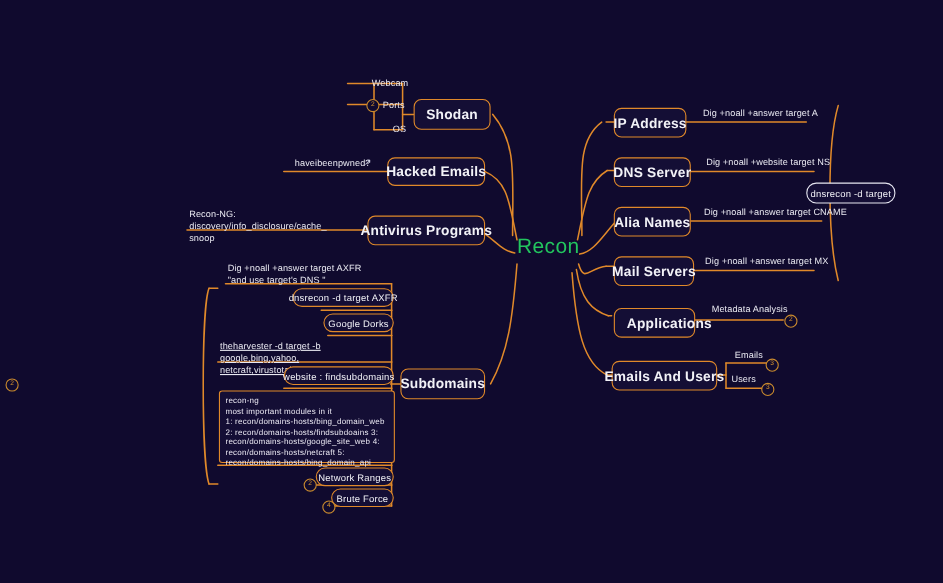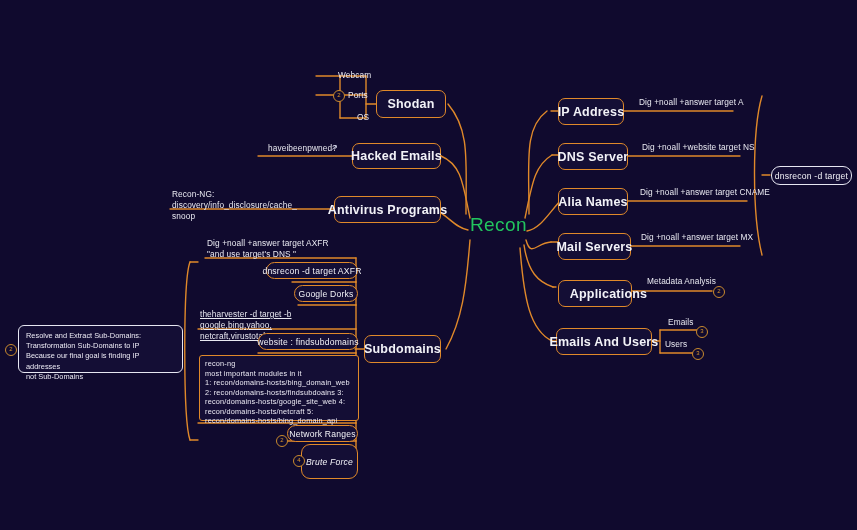--- a/index.html
+++ b/index.html
@@ -198,27 +198,23 @@
 most important modules in it
 1: recon/domains-hosts/bing_domain_web
 2: recon/domains-hosts/findsubdoains 3:
 recon/domains-hosts/google_site_web 4:
 recon/domains-hosts/netcraft            5:
 recon/domains-hosts/bing_domain_api</div>
 
   <div class="node light" style="left:287px;top:425px;width:71px;height:17px;border-color:#e0892a;">Network Ranges</div>
   <div class="badge" style="left:276px;top:435px;">2</div>
 
-  <div class="node light" style="left:301px;top:444px;width:57px;height:35px;border-color:#e0892a;font-style:italic;">Brute Force</div>
+  <div class="node light" style="left:301px;top:444px;width:57px;height:17px;border-color:#e0892a;">Brute Force</div>
   <div class="badge" style="left:293px;top:455px;">4</div>
 
-  <div class="note" style="left:18px;top:325px;width:165px;height:48px;">Resolve and Extract Sub-Domains:
-Transformation Sub-Domains to IP
-Because our final goal is finding IP addresses
-not Sub-Domains</div>
   <div class="badge" style="left:5px;top:344px;">2</div>
 
   <div class="node main" style="left:558px;top:98px;width:66px;height:27px;">IP Address</div>
   <div class="leaf" style="left:639px;top:97px;">Dig +noall +answer target A</div>
 
   <div class="node main" style="left:558px;top:143px;width:70px;height:27px;">DNS Server</div>
   <div class="leaf" style="left:642px;top:142px;">Dig +noall +website target NS</div>
 
   <div class="node main" style="left:558px;top:188px;width:70px;height:27px;">Alia Names</div>
   <div class="leaf" style="left:640px;top:187px;">Dig +noall +answer target CNAME</div>
@@ -229,15 +225,15 @@
   <div class="node main" style="left:558px;top:280px;width:74px;height:27px;padding-left:37px;">Applications</div>
   <div class="leaf" style="left:647px;top:276px;">Metadata Analysis</div>
   <div class="badge" style="left:713px;top:286px;">2</div>
 
   <div class="node main" style="left:556px;top:328px;width:96px;height:27px;">Emails And Users</div>
   <div class="leaf" style="left:668px;top:317px;">Emails</div>
   <div class="badge" style="left:696px;top:326px;">3</div>
   <div class="leaf" style="left:665px;top:339px;">Users</div>
   <div class="badge" style="left:692px;top:348px;">3</div>
 
-  <div class="node light" style="left:771px;top:166px;width:81px;height:19px;">dnsrecon -d target</div>
+  <div class="node light" style="left:733px;top:166px;width:81px;height:19px;">dnsrecon -d target</div>
 
 </div>
 
 </body></html>

